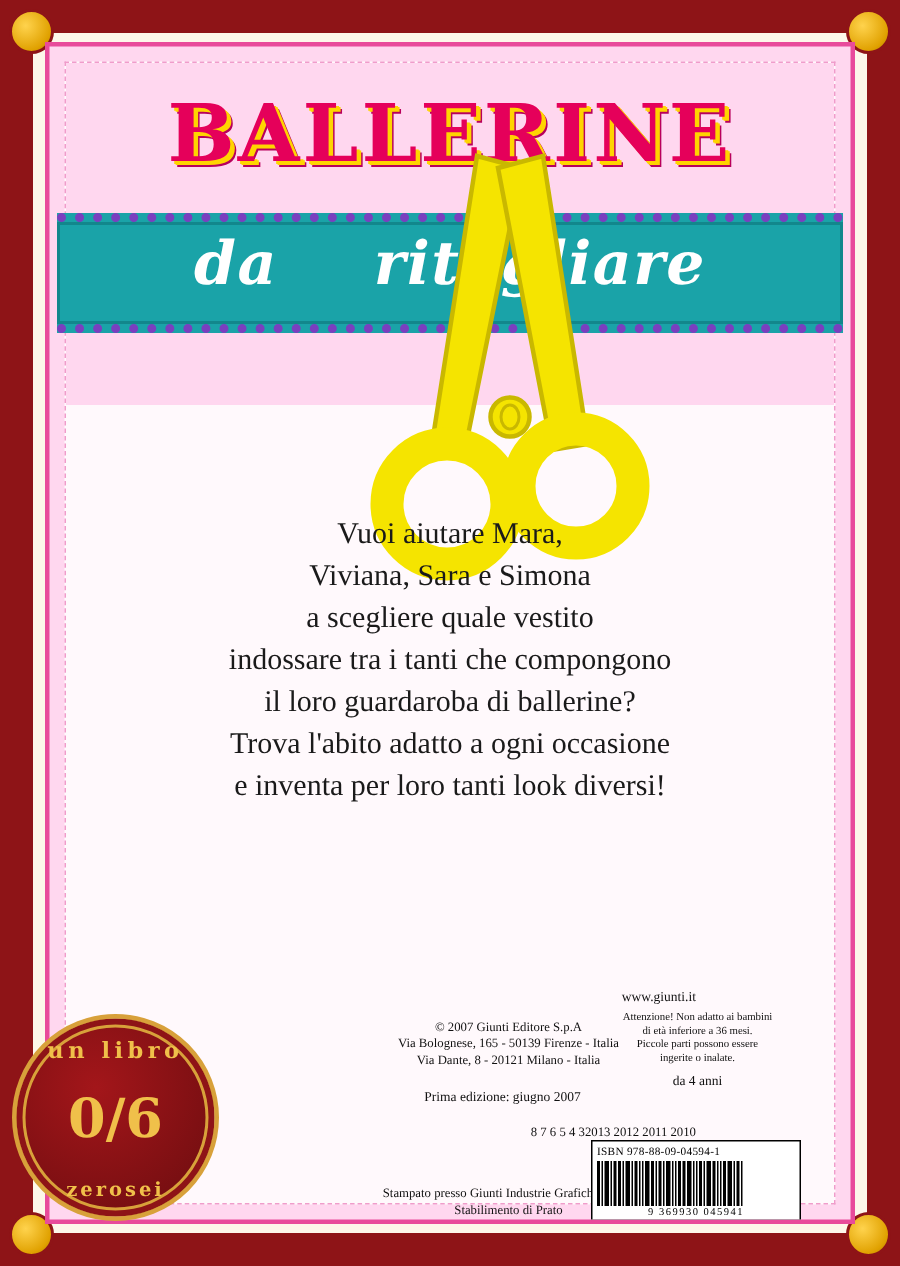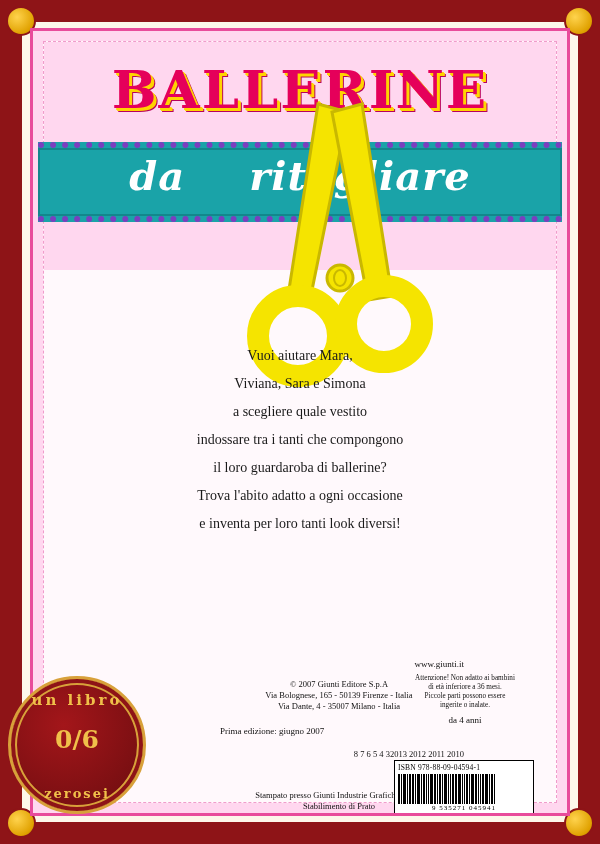--- a/index.html
+++ b/index.html
@@ -90,38 +90,38 @@
   .scissors{
     position:absolute;left:200px;top:58px;width:190px;height:290px;
     pointer-events:none;
   }
 
   
   .blurb{
     position:absolute;left:28px;right:28px;top:300px;
     text-align:center;
     font-family:"Liberation Serif", serif;
-    font-size:14px;line-height:28px;color:#1a1a1a;
+    font-size:20px;line-height:28px;color:#1a1a1a;
   }
   .blurb div{white-space:nowrap;}
   .credits{
     position:absolute;left:170px;width:250px;top:562px;
     text-align:center;font-size:8.5px;line-height:11.5px;color:#111;
   }
   .site{
     position:absolute;left:170px;width:250px;top:617px;
     text-align:right;font-size:9px;color:#111;
   }
   .copy{
     position:absolute;left:160px;width:270px;top:637px;
     text-align:center;font-size:8.5px;line-height:11px;color:#111;
   }
   .firstedition{
-    position:absolute;left:176px;width:270px;top:684px;
-    font-size:9px;color:#111;
+    position:absolute;left:156px;width:270px;top:684px;
+    text-align:center;font-size:9px;color:#111;
   }
   .printruns{
     position:absolute;left:190px;width:230px;top:706px;
     font-size:8.5px;line-height:12px;color:#111;
   }
   .printruns .row{display:flex;justify-content:flex-end;}
   .printruns .hdr{display:flex;justify-content:space-between;margin-bottom:2px;}
   .printed{
     position:absolute;left:150px;width:290px;top:748px;
     text-align:center;font-size:8.5px;line-height:11px;color:#111;
@@ -162,21 +162,21 @@
   .seal .arc-top, .seal .arc-bot{
     position:absolute;left:0;right:0;text-align:center;
     color:#f0c04a;font-family:"DejaVu Serif",serif;font-weight:bold;
     font-size:15px;letter-spacing:3px;
   }
   .seal .arc-top{top:12px;}
   .seal .arc-bot{bottom:10px;font-size:13px;letter-spacing:2px;}
   .seal .frac{
     position:absolute;left:0;right:0;top:46px;text-align:center;
     color:#f0c04a;font-family:"DejaVu Serif",serif;font-weight:bold;
-    font-size:25px;
+    font-size:36px;
   }
 </style>
 </head>
 <body>
 
 <div class="page">
 
   <div class="frame-outer"></div>
   <div class="frame-mid"></div>
   <div class="corner tl"></div>
@@ -214,21 +214,21 @@
         <div>Trova l'abito adatto a ogni occasione</div>
         <div>e inventa per loro tanti look diversi!</div>
       </div>
 
 
       <div class="site">www.giunti.it</div>
 
       <div class="copy">
         <div>© 2007 Giunti Editore S.p.A</div>
         <div>Via Bolognese, 165 - 50139 Firenze - Italia</div>
-        <div>Via Dante, 4 - 35007 Milano - Italia</div>
+        <div>Via Dante, 8 - 20121 Milano - Italia</div>
       </div>
 
       <div class="firstedition">Prima edizione: giugno 2007</div>
 
       <div class="printruns">
         <div class="row">
           <span>8 7 6 5 4 3</span>
           <span>2013 2012 2011 2010</span>
         </div>
       </div>
@@ -281,21 +281,21 @@
             <i style="width:3px"></i>
           <i style="width:2px"></i>
             <i style="width:1px"></i>
             <i style="width:1px"></i>
             <i style="width:2px"></i>
           <i style="width:3px"></i>
             <i style="width:1px"></i>
             <i style="width:2px"></i>
             <i style="width:1px"></i>
         </div>
-        <div class="barnum">9  535271  045941</div>
+        <div class="barnum">9  369930  045941</div>
       </div>
 
     </div>
   </div>
 
   <div class="seal">
     <div class="arc-top">un libro</div>
     <div class="frac">0/6</div>
     <div class="arc-bot">zerosei</div>
   </div>

